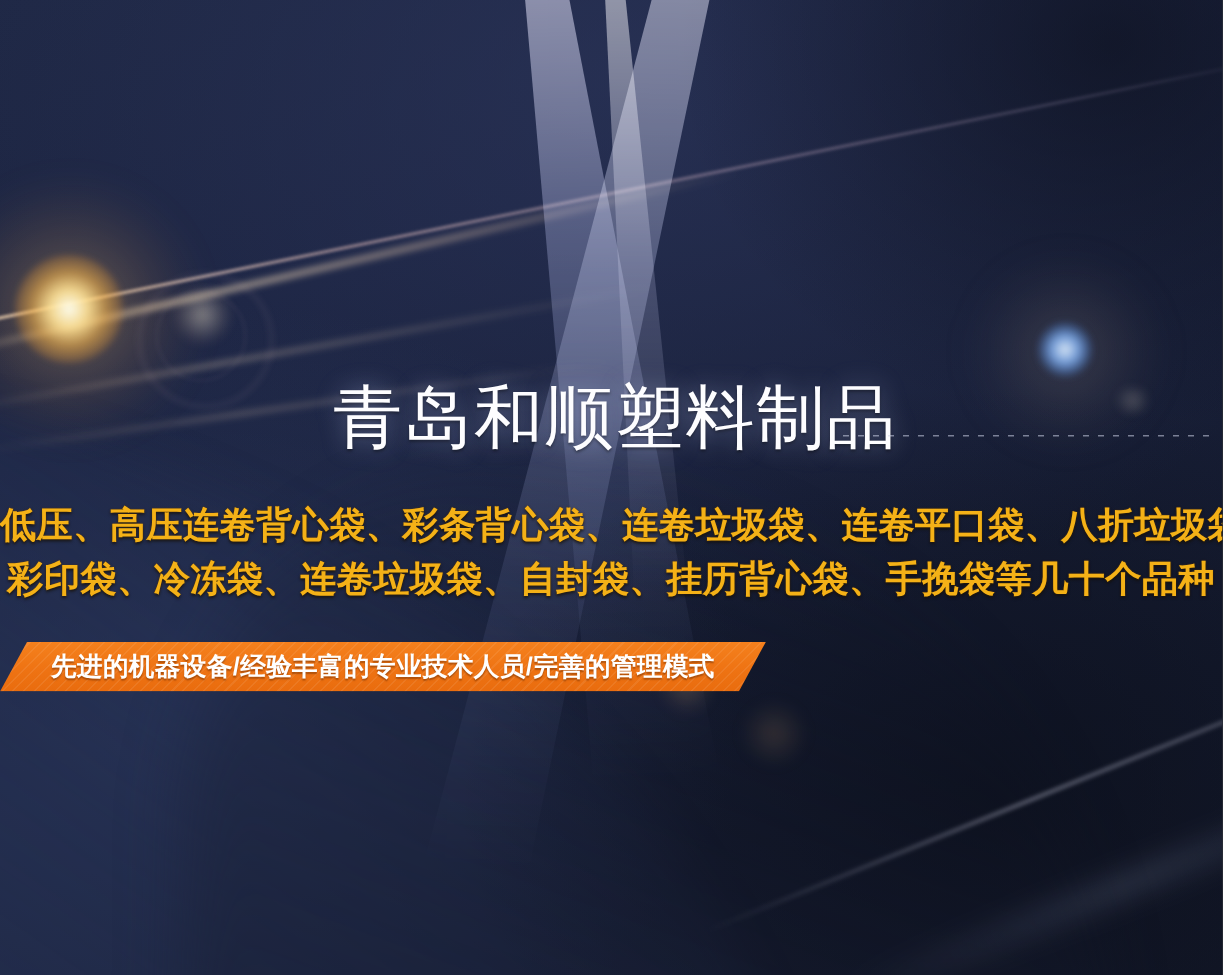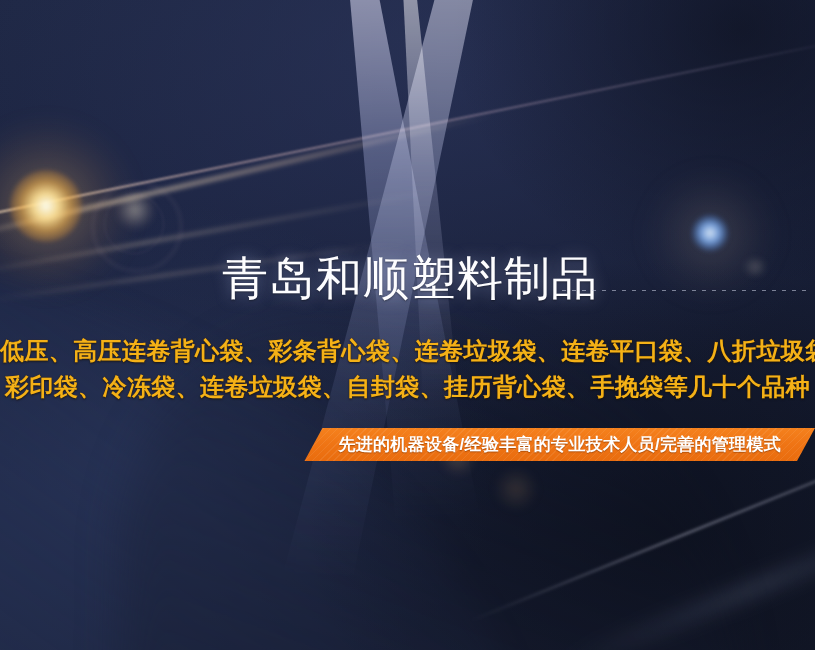--- a/index.html
+++ b/index.html
@@ -198,21 +198,21 @@
     font-size:24px;
     font-weight:700;
     letter-spacing:0.4px;
     line-height:36px;
     text-shadow:0 1px 2px rgba(20,15,5,0.75), 0 0 1px rgba(120,70,0,0.9);
     white-space:nowrap;
   }
 
   .ribbon-wrap{
     position:absolute;left:0;right:0;top:428px;
-    display:flex;justify-content:flex-end;
+    display:flex;justify-content:flex-start;
   }
   .ribbon{
     position:relative;
     height:33px;
     padding:0 34px;
     display:flex;align-items:center;justify-content:center;
     background-image:
       repeating-linear-gradient(-45deg, rgba(255,255,255,0.075) 0px, rgba(255,255,255,0.075) 1px, rgba(255,255,255,0) 1px, rgba(255,255,255,0) 5px),
       linear-gradient(to bottom,#f5811d 0%,#ef7414 50%,#e96c0e 100%);
     clip-path:polygon(18px 0, 100% 0, calc(100% - 18px) 100%, 0 100%);

